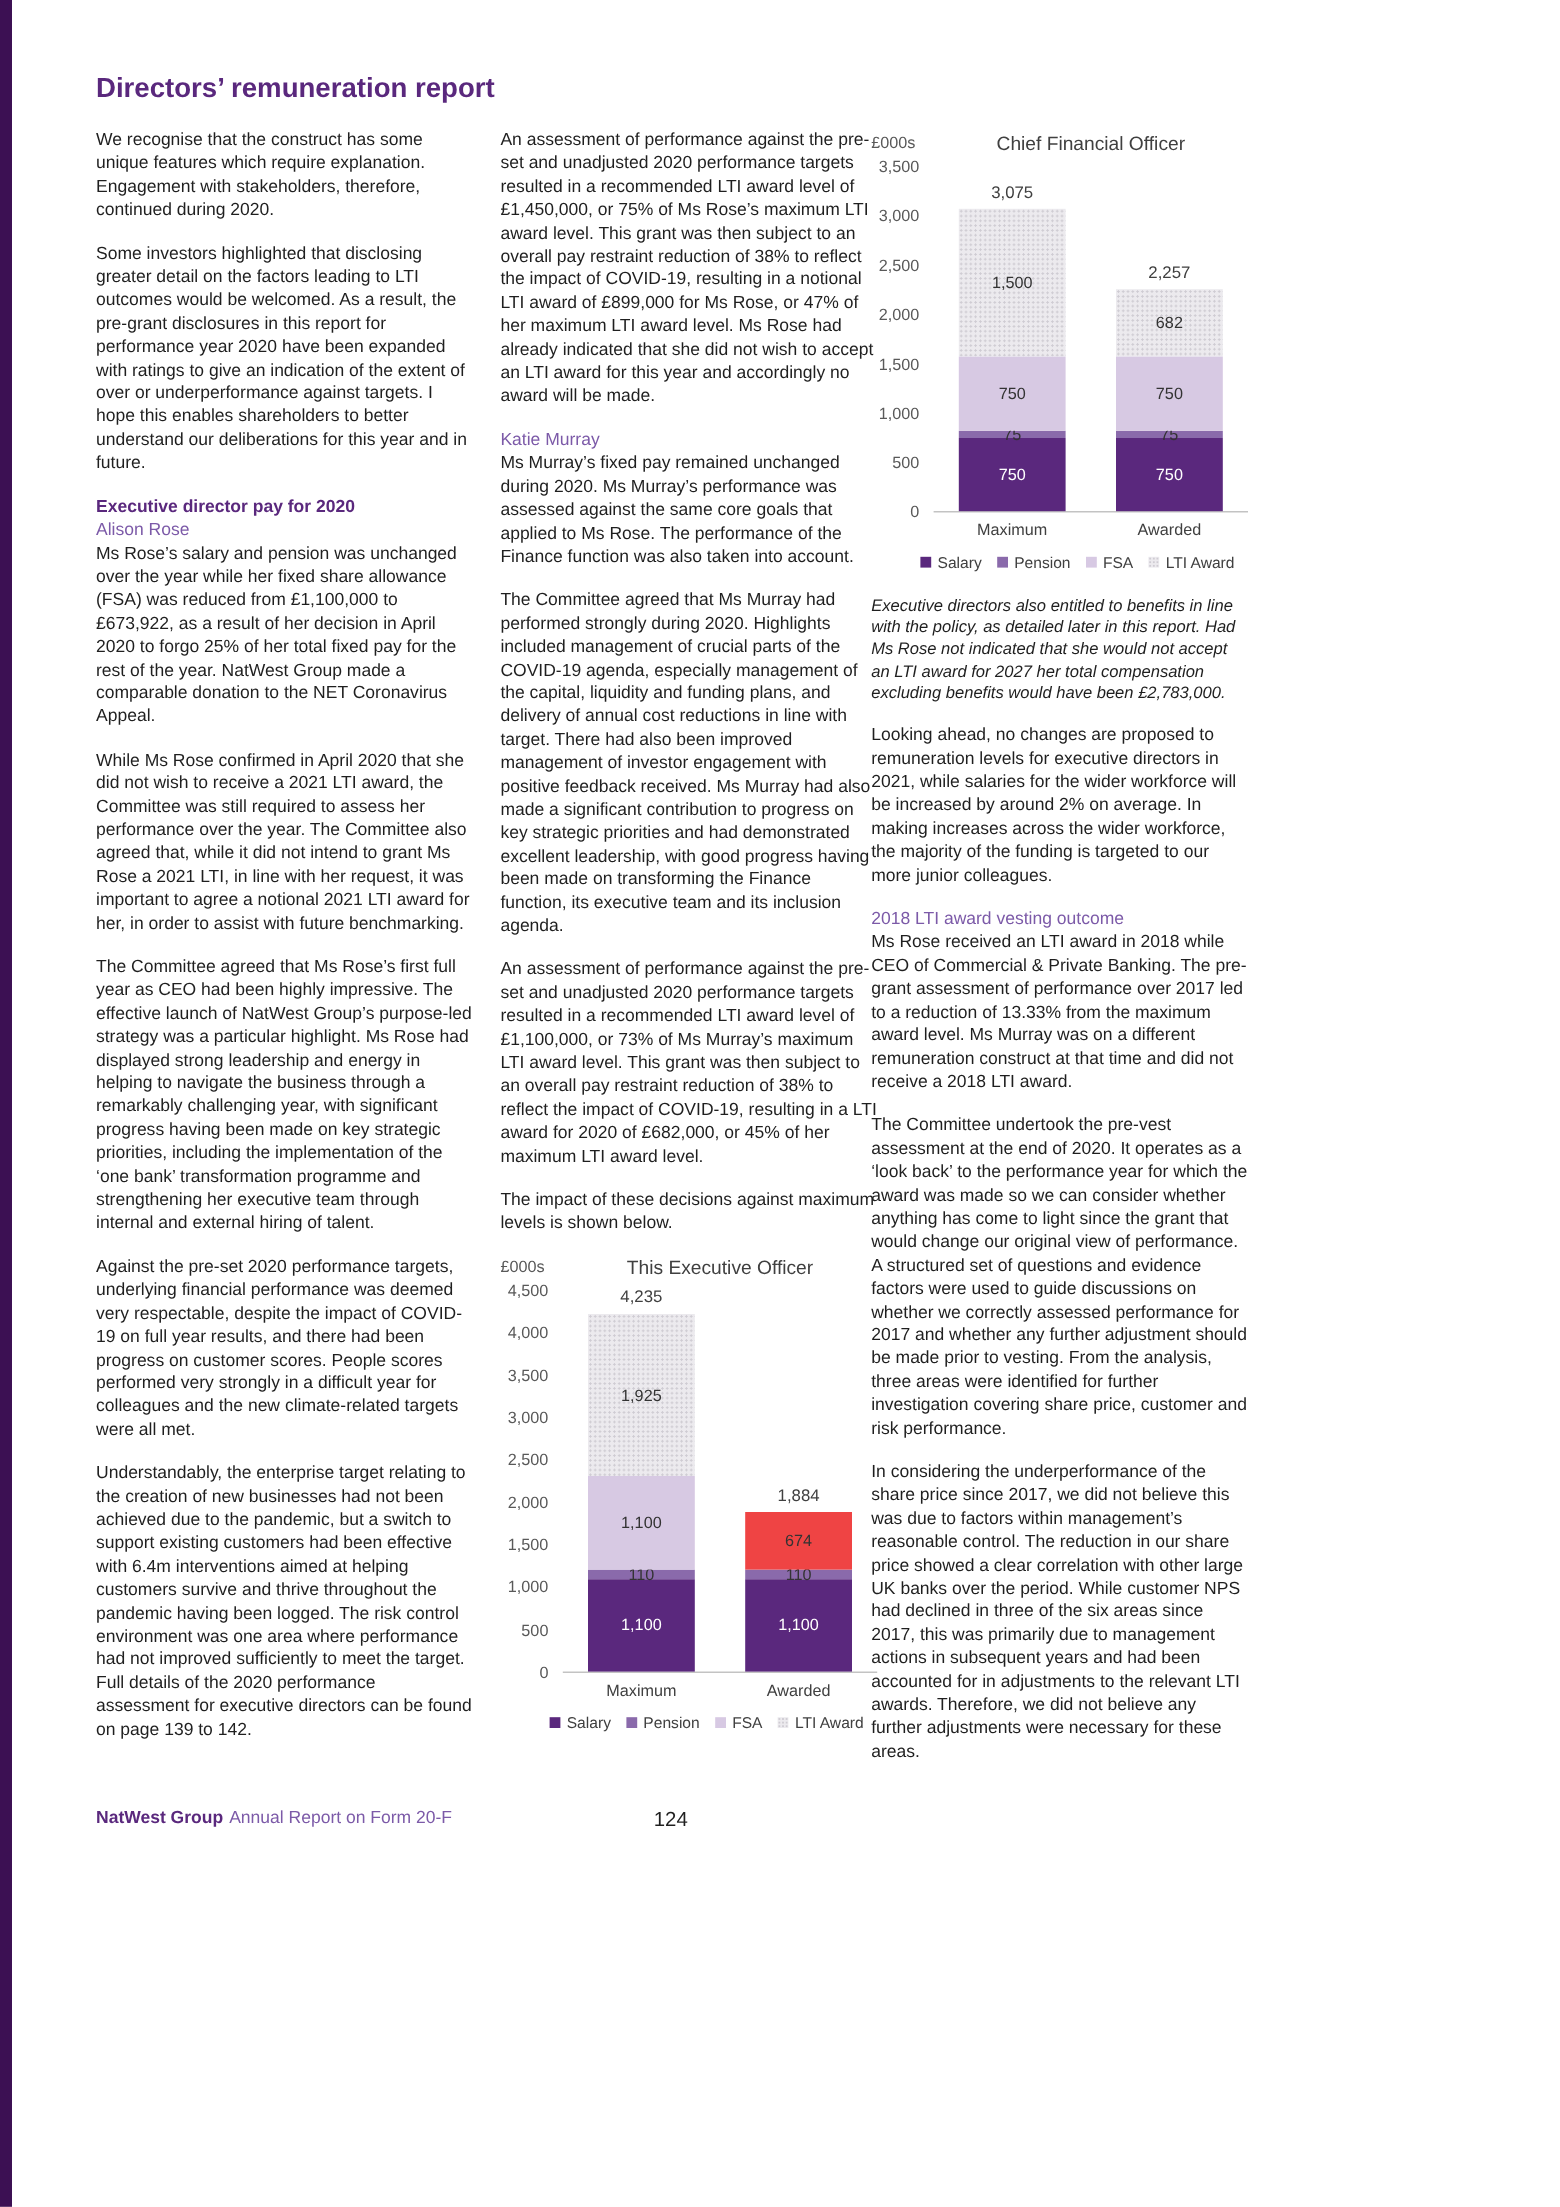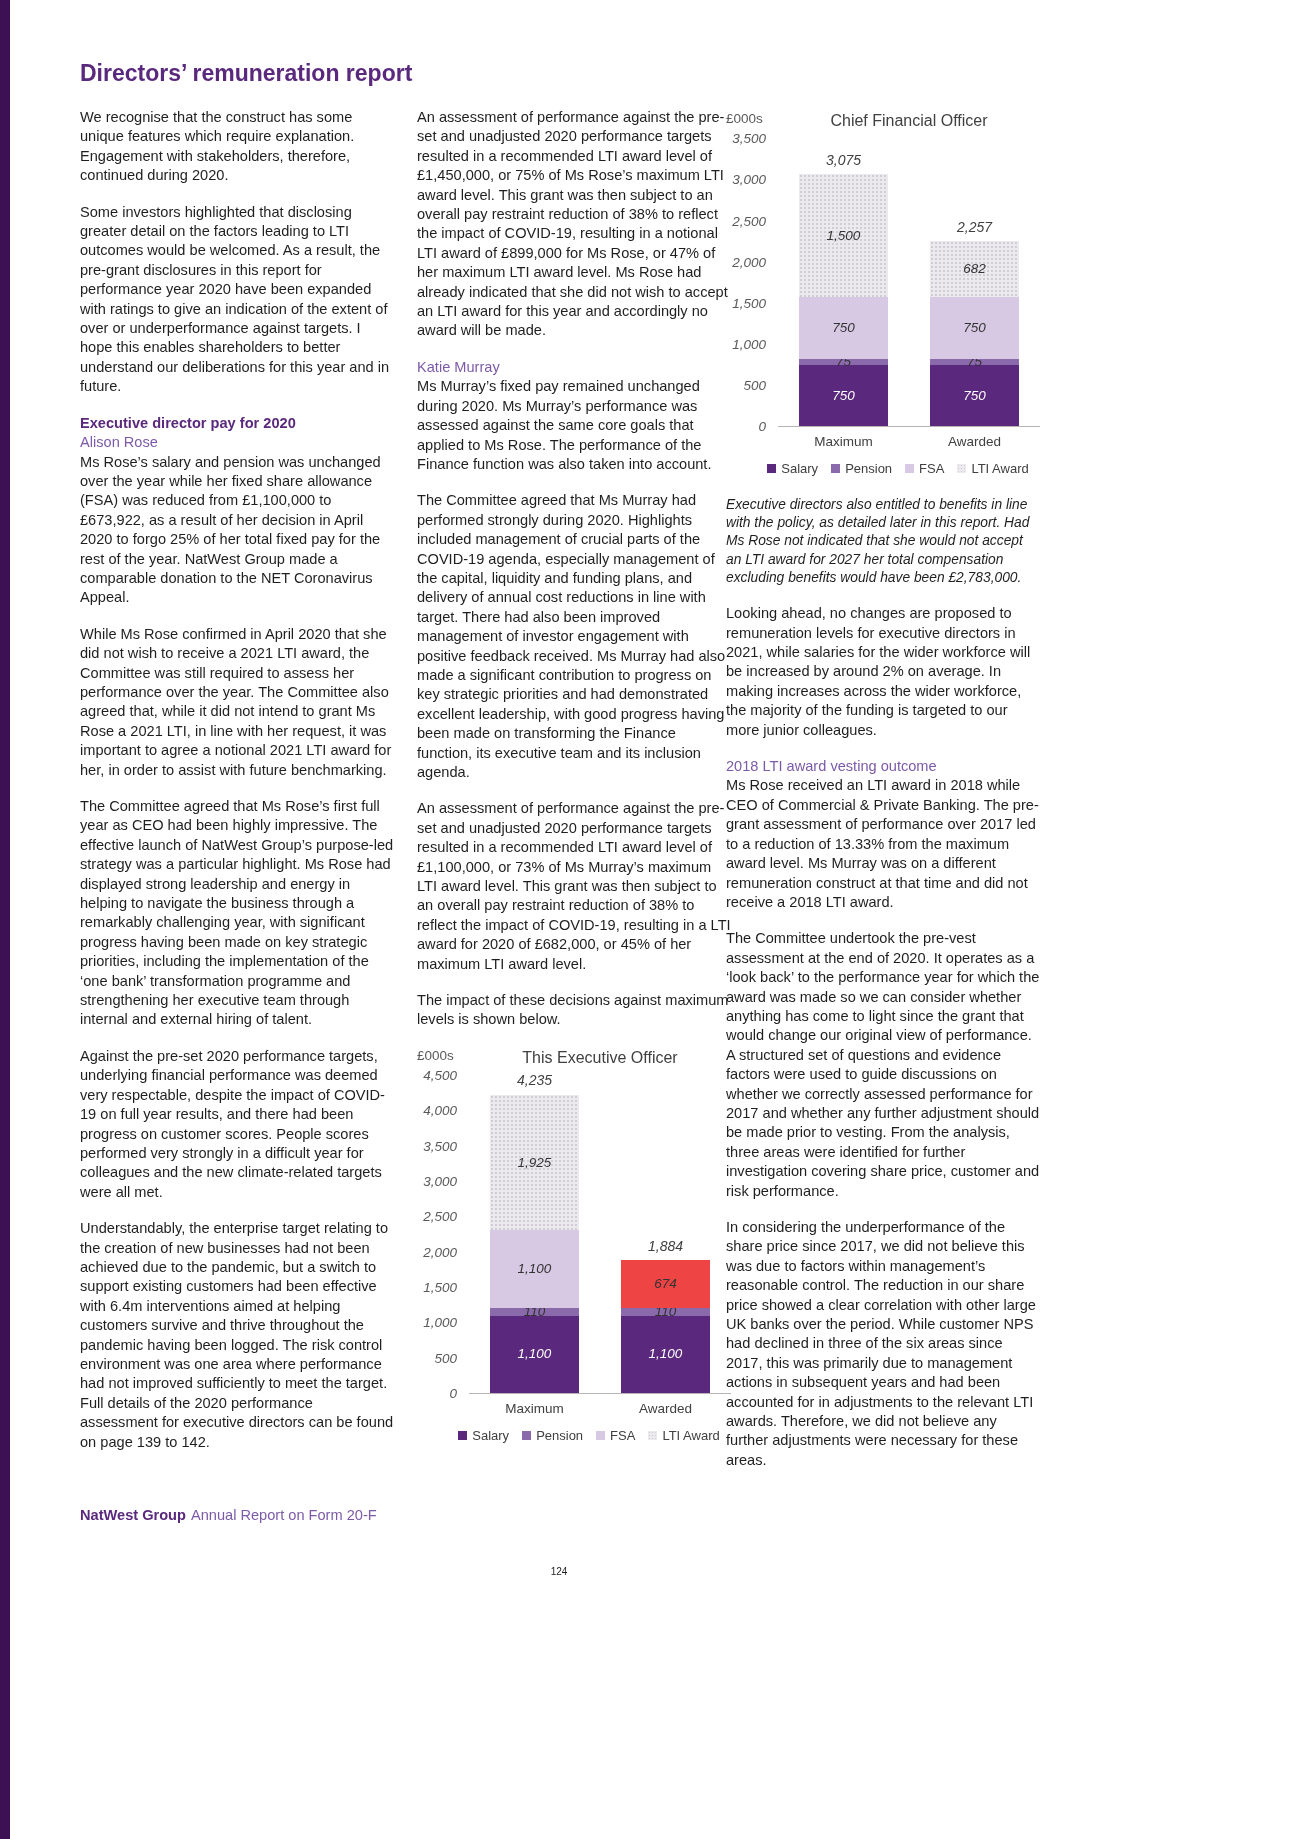--- a/index.html
+++ b/index.html
@@ -17,21 +17,21 @@
   p.body { margin:0 0 17px 0; }
   .h-bold-purple { color:#5a287d; font-weight:bold; font-size:14.6px; }
   .h-purple { color:#7c5aa8; font-size:14.6px; }
   .note-italic { font-style:italic; font-size:13.8px; margin:0 0 17px 0; }
 
   
   .chart { margin:2px 0 18px 0; }
   .chart-header { display:flex; align-items:flex-start; margin-bottom:8px; }
   .chart-unit { width:52px; font-size:13.5px; color:#595959; }
   .chart-title { flex:1; text-align:center; font-size:16px; color:#404040; }
-  .plot { display:flex;font-style:italic; }
+  .plot { display:flex; }
   .chart-cfo .plot { height:288px; }
   .chart-ceo .plot { height:318px; }
   .yaxis { width:52px; position:relative; }
   .ytick { position:absolute; right:12px; transform:translateY(-50%); font-size:13.5px; color:#595959; white-space:nowrap; }
   .bars { flex:1; position:relative; border-bottom:1px solid #b5b5b5; display:flex; }
   .bar-slot { flex:1; position:relative; height:100%; display:flex; align-items:flex-end; justify-content:center; }
   .bar { width:68%; height:100%; display:flex; flex-direction:column-reverse; position:relative; }
   .seg { position:relative; width:100%; }
   .seg.stipple { background-image:radial-gradient(#cfccd3 0.8px, transparent 0.9px); background-size:4px 4px; }
   .seg-label { position:absolute; top:50%; left:0; right:0; transform:translateY(-50%); text-align:center; font-size:13.5px; line-height:1; white-space:nowrap; }
@@ -41,21 +41,21 @@
   .legend { display:flex; justify-content:center; align-items:center; gap:13px; margin-top:9px; margin-left:30px; }
   .legend-item { display:flex; align-items:center; gap:5px; }
   .swatch { width:9px; height:9px; flex:0 0 auto; }
   .swatch.stipple { background-image:radial-gradient(#cfccd3 0.8px, transparent 0.9px); background-size:3px 3px; }
   .legend-label { font-size:13px; color:#404040; }
 
   
   .footer-left { position:absolute; left:80px; top:1507px; font-size:14.6px; }
   .footer-brand { color:#5a287d; font-weight:bold; }
   .footer-report { color:#7c5aa8; margin-left:5px; }
-  .footer-page { position:absolute; left:80px; top:1566px; width:958px; text-align:center; font-size:10px; color:#1f1f1f; }
+  .footer-page { position:absolute; left:80px; top:1507px; width:958px; text-align:center; font-size:17px; color:#1f1f1f; }
 </style>
 </head>
 <body>
 
 <div class="stripe"></div>
 
 <h1 class="page-title">Directors’ remuneration report</h1>
 
 <div class="col col1">
   <p class="body">We recognise that the construct has some unique features which require explanation. Engagement with stakeholders, therefore, continued during 2020.</p>

